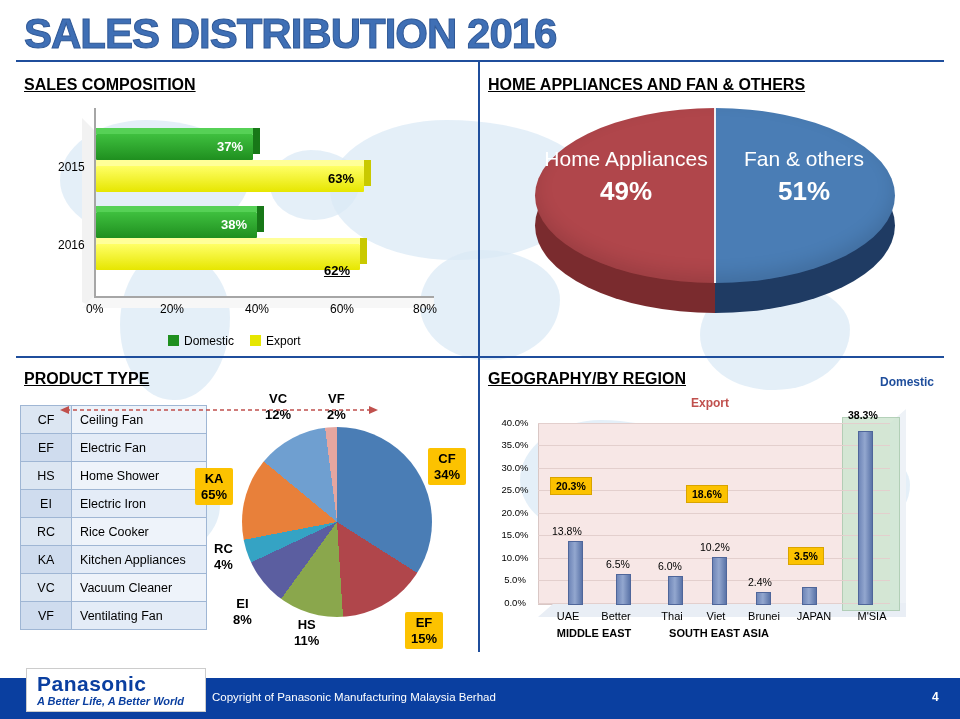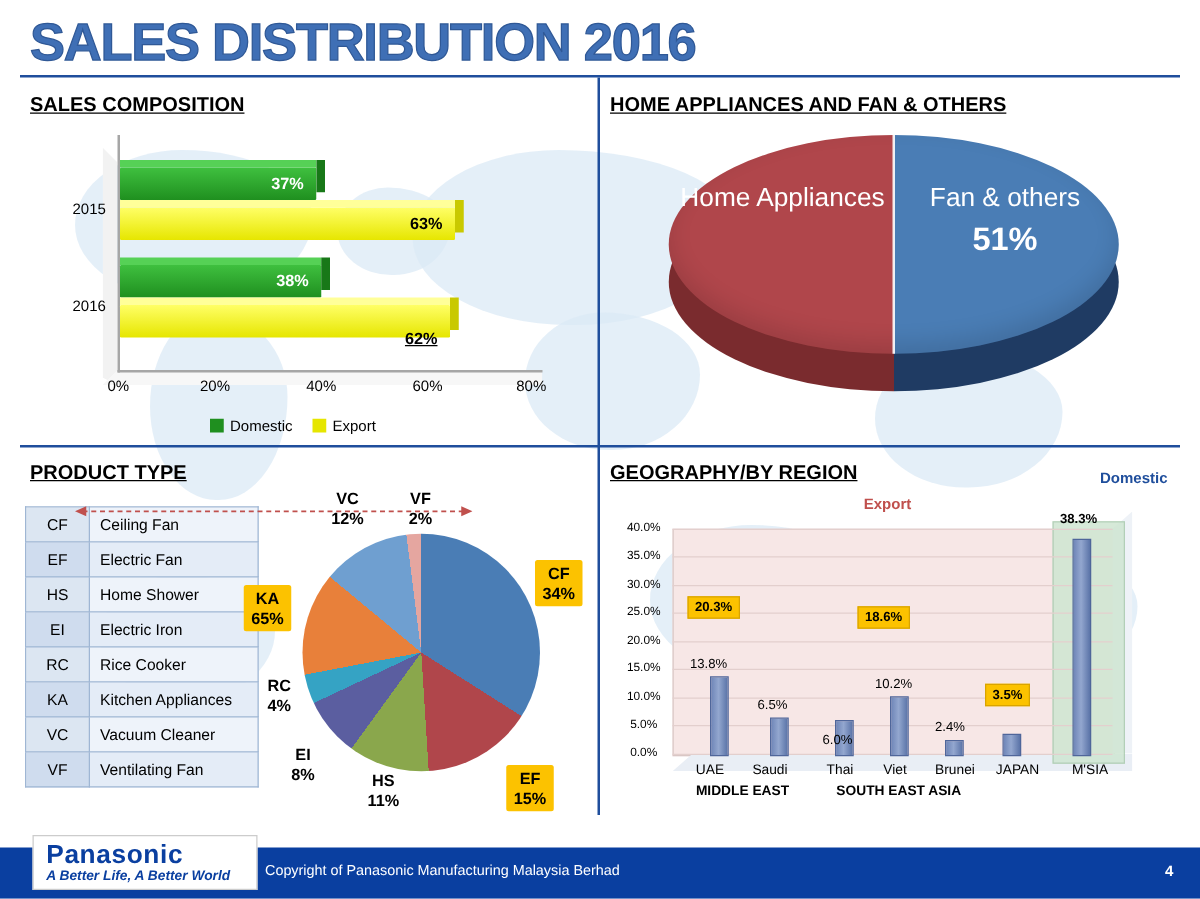--- a/index.html
+++ b/index.html
@@ -170,20 +170,21 @@
 </div>
 
 <div class="panel-title" style="left:488px;top:76px;">HOME APPLIANCES AND FAN &amp; OTHERS</div>
 <div id="p2">
   <div class="pie3d-wrap">
     <div class="pie-side"></div>
     <div class="pie-top"></div>
     <div class="pie-div"></div>
     <div class="pie-txt" style="left:8px;top:38px;width:166px;">
       <span>Home Appliances</span>
+      <span class="pie-pct">49%</span>
     </div>
     <div class="pie-txt" style="left:186px;top:38px;width:166px;">
       <span>Fan &amp; others</span>
       <span class="pie-pct">51%</span>
     </div>
   </div>
 </div>
 
 <div class="panel-title" style="left:24px;top:370px;">PRODUCT TYPE</div>
 <div id="p3">
@@ -292,31 +293,31 @@
   <div class="gbar" style="left:78px;top:146px;height:62px;"></div>
   <div class="gbar" style="left:126px;top:179px;height:29px;"></div>
   <div class="gbar" style="left:178px;top:181px;height:27px;"></div>
   <div class="gbar" style="left:222px;top:162px;height:46px;"></div>
   <div class="gbar" style="left:266px;top:197px;height:11px;"></div>
   <div class="gbar" style="left:312px;top:192px;height:16px;"></div>
   <div class="gbar" style="left:368px;top:36px;height:172px;"></div>
 
   <div class="gval" style="left:62px;top:130px;">13.8%</div>
   <div class="gval" style="left:116px;top:163px;">6.5%</div>
-  <div class="gval" style="left:168px;top:165px;margin-top:26px;">6.0%</div>
+  <div class="gval" style="left:168px;top:165px;">6.0%</div>
   <div class="gval" style="left:210px;top:146px;">10.2%</div>
   <div class="gval" style="left:258px;top:181px;">2.4%</div>
 
   <div class="gval box" style="left:60px;top:82px;">20.3%</div>
   <div class="gval box" style="left:196px;top:90px;">18.6%</div>
   <div class="gval box" style="left:298px;top:152px;">3.5%</div>
   <div class="gval" style="left:358px;top:14px;font-weight:bold;">38.3%</div>
 
   <div class="gcat" style="left:56px;top:215px;width:44px;">UAE</div>
-  <div class="gcat" style="left:100px;top:215px;width:52px;">Saudi</div>
+  <div class="gcat" style="left:100px;top:215px;width:52px;">Better</div>
   <div class="gcat" style="left:158px;top:215px;width:48px;">Thai</div>
   <div class="gcat" style="left:202px;top:215px;width:48px;">Viet</div>
   <div class="gcat" style="left:246px;top:215px;width:56px;">Brunei</div>
   <div class="gcat" style="left:294px;top:215px;width:60px;">JAPAN</div>
   <div class="gcat" style="left:356px;top:215px;width:52px;">M'SIA</div>
 
   <div class="greg" style="left:56px;top:232px;width:96px;">MIDDLE EAST</div>
   <div class="greg" style="left:164px;top:232px;width:130px;">SOUTH EAST ASIA</div>
 </div>
 

